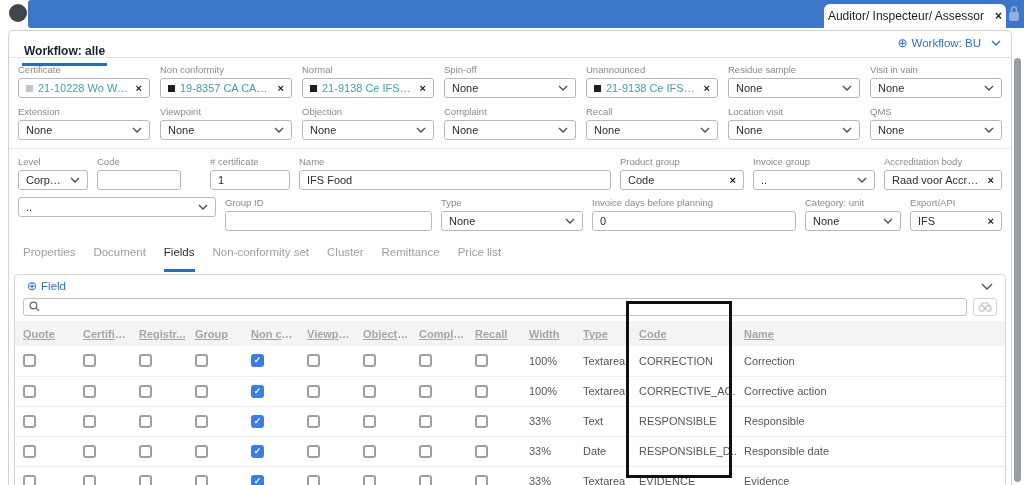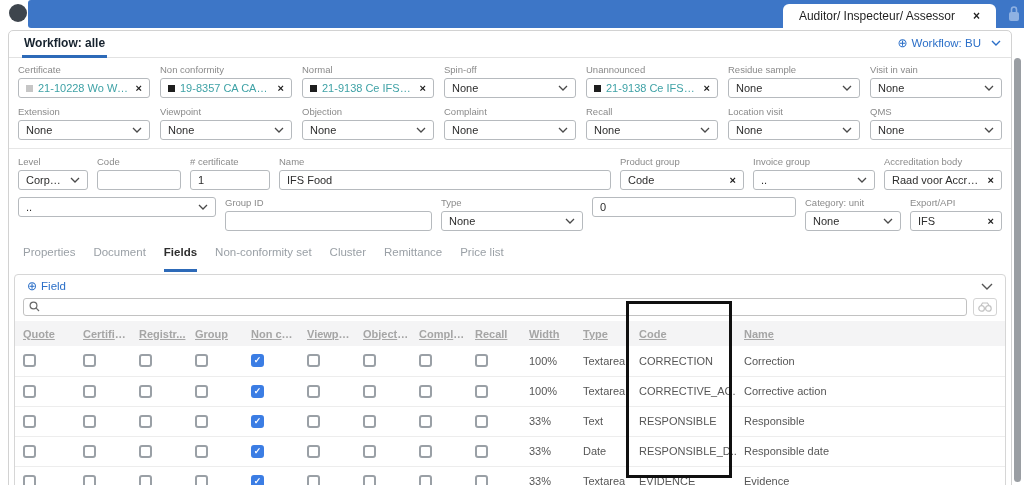--- a/index.html
+++ b/index.html
@@ -7,30 +7,30 @@
     --check:#3b7de4;
   }
   *{box-sizing:border-box;}
   body{margin:0;width:1024px;height:485px;overflow:hidden;background:#fff;
        font-family:"Liberation Sans",sans-serif;}
   .stage{position:relative;width:1024px;height:485px;}
 
   
   .dot{position:absolute;left:9px;top:4px;width:18px;height:18px;border-radius:50%;background:#3e454d;}
   .topbar{position:absolute;left:28px;top:0;right:0;height:28px;background:var(--blue);border-radius:3px 0 0 3px;}
-  .btab{position:absolute;right:28px;top:4px;height:24px;background:#fff;border-radius:6px 6px 0 0;
-        display:flex;align-items:center;gap:18px;padding:0 16px;font-size:12px;color:#1f1f1f;white-space:nowrap;}
+  .btab{position:absolute;right:18px;top:4px;height:24px;background:#fff;border-radius:6px 6px 0 0;
+        display:flex;align-items:center;gap:11px;padding:0 4px;font-size:12px;color:#1f1f1f;white-space:nowrap;}
   .btab-x{font-size:12px;font-weight:700;color:#222;}
   .lock{position:absolute;right:4px;top:5px;}
 
   
   .panel{position:absolute;left:8px;top:30px;width:1004px;height:456px;border:1px solid #d2d2d2;
          border-radius:5px 5px 0 0;background:#fff;overflow:hidden;}
   .wf-row{position:relative;height:27px;border-bottom:1px solid #e2e2e2;}
-  .wf-tab{position:absolute;left:13px;top:0;height:27px;display:flex;align-items:center;
+  .wf-tab{position:absolute;left:13px;top:8px;height:27px;display:flex;align-items:center;
           font-size:12px;font-weight:700;color:#16222e;border-bottom:3px solid var(--underline);padding:0 2px;}
   .wf-add{position:absolute;right:10px;top:6px;display:flex;align-items:center;gap:4px;
           color:var(--link);font-size:11.5px;cursor:default;}
   .plus{font-size:12px;line-height:12px;}
 
   .filters{padding:6px 9px 0;}
   .fgrid{display:grid;grid-template-columns:repeat(7,1fr);column-gap:10px;margin-bottom:8px;}
   .fld{min-width:0;}
   .flabel{font-size:9.5px;color:#8a8a8a;margin-bottom:3px;white-space:nowrap;overflow:hidden;}
   .ctl{display:flex;align-items:center;height:20px;border:1px solid #b6babe;border-radius:3px;
@@ -39,21 +39,21 @@
   .ctl .teal{color:var(--teal);}
   .ctl .sq{width:7px;height:7px;margin-right:5px;flex:none;}
   .ctl .xbtn{margin-left:6px;font-weight:700;font-size:11px;color:#1d1d1d;flex:none;}
   .chev{flex:none;margin-left:6px;}
 
   .divider{height:1px;background:#e6e6e6;margin-top:1px;}
   .details{display:flex;gap:9px;padding:7px 9px 0;}
 
   .tabs-row{display:flex;gap:18px;padding:15px 0 0 14px;height:41px;}
   .tab{font-size:11.5px;color:#9aa0a6;padding-bottom:6px;white-space:nowrap;}
-  .tab.active{color:#2d2d2d;font-weight:700;border-bottom:3px solid var(--underline);}
+  .tab.active{color:#2d2d2d;font-weight:400;border-bottom:3px solid var(--underline);}
 
   .fields-box{margin:2px 5px 0;border:1px solid #d6d6d6;border-radius:4px;height:300px;background:#fff;overflow:hidden;}
   .add-row{display:flex;align-items:center;justify-content:space-between;padding:5px 12px 3px;}
   .add-field{display:flex;align-items:center;gap:4px;color:var(--link);font-size:11.5px;}
   .search-row{display:flex;align-items:center;gap:6px;padding:2px 8px 5px;}
   .search-wrap{position:relative;flex:1;}
   .search{width:100%;height:18px;border:1px solid #c2c2c2;border-radius:3px;padding:0 6px 0 22px;
           font-size:11px;outline:none;font-family:"Liberation Sans",sans-serif;}
   .mag{position:absolute;left:6px;top:4px;}
   .bino{width:24px;height:18px;border:1px solid #d4d4d4;border-radius:3px;display:flex;
@@ -245,21 +245,21 @@
               <polyline points="1,1 5,5 9,1" fill="none" stroke="#4a4a4a" stroke-width="1.3"></polyline>
             </svg>
           </div>
         </div>
         <div class="fld" style="width: 84px;">
           <div class="flabel">Code</div>
           <div class="ctl k-input">
             <span class="val"></span>
           </div>
         </div>
-        <div class="fld" style="width: 80px;">
+        <div class="fld" style="width: 80px; margin-left: 20px;">
           <div class="flabel"># certificate</div>
           <div class="ctl k-input">
             <span class="val">1</span>
           </div>
         </div>
         <div class="fld" style="flex: 1 1 0%;">
           <div class="flabel">Name</div>
           <div class="ctl k-input">
             <span class="val">IFS Food</span>
           </div>
@@ -306,20 +306,21 @@
         <div class="fld" style="width: 142px;">
           <div class="flabel">Type</div>
           <div class="ctl k-select">
             <span class="val">None</span>
             <svg class="chev" width="10" height="6" viewBox="0 0 10 6">
               <polyline points="1,1 5,5 9,1" fill="none" stroke="#4a4a4a" stroke-width="1.3"></polyline>
             </svg>
           </div>
         </div>
         <div class="fld" style="width: 204px;">
+          <div class="flabel">Invoice days before planning</div>
           <div class="ctl k-input">
             <span class="val">0</span>
           </div>
         </div>
         <div class="fld" style="width: 96px;">
           <div class="flabel">Category: unit</div>
           <div class="ctl k-select">
             <span class="val">None</span>
             <svg class="chev" width="10" height="6" viewBox="0 0 10 6">
               <polyline points="1,1 5,5 9,1" fill="none" stroke="#4a4a4a" stroke-width="1.3"></polyline>

